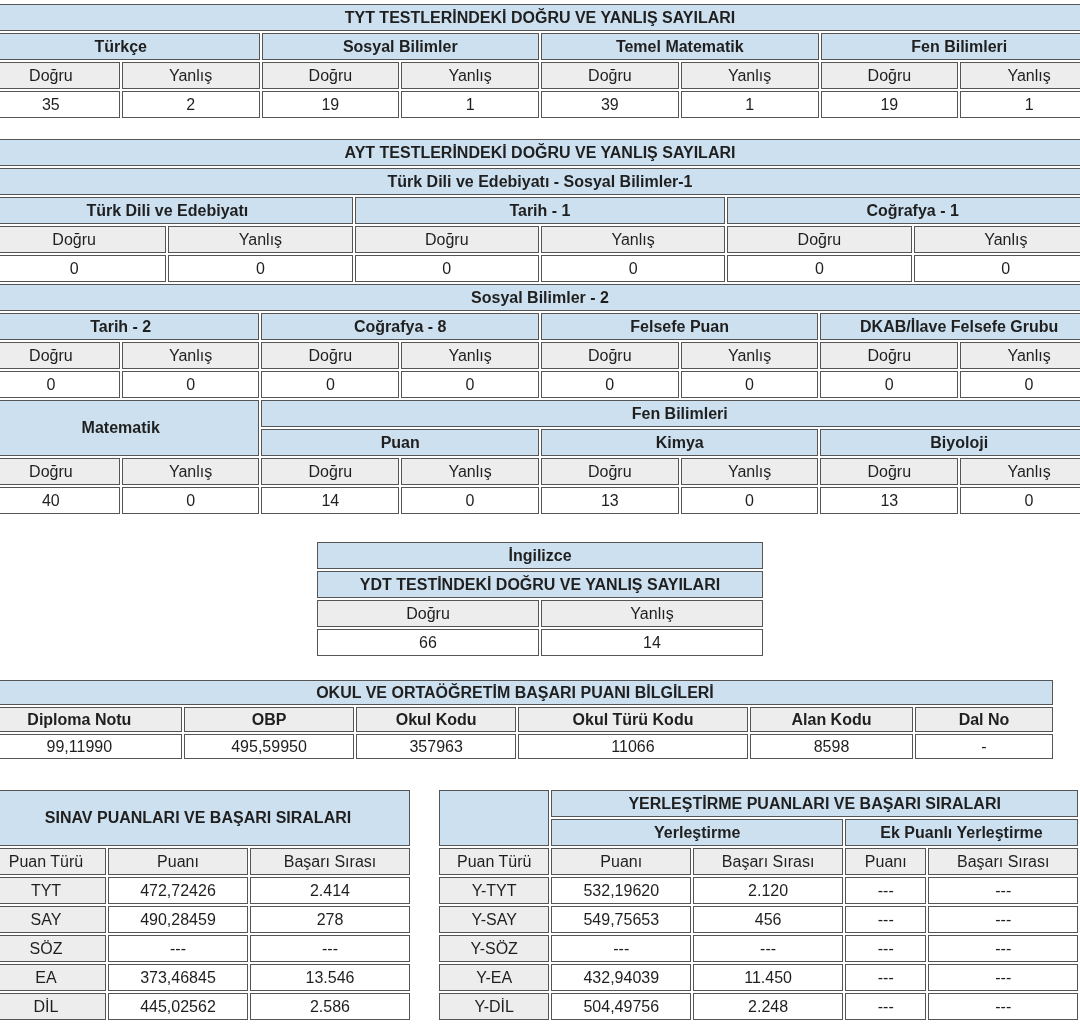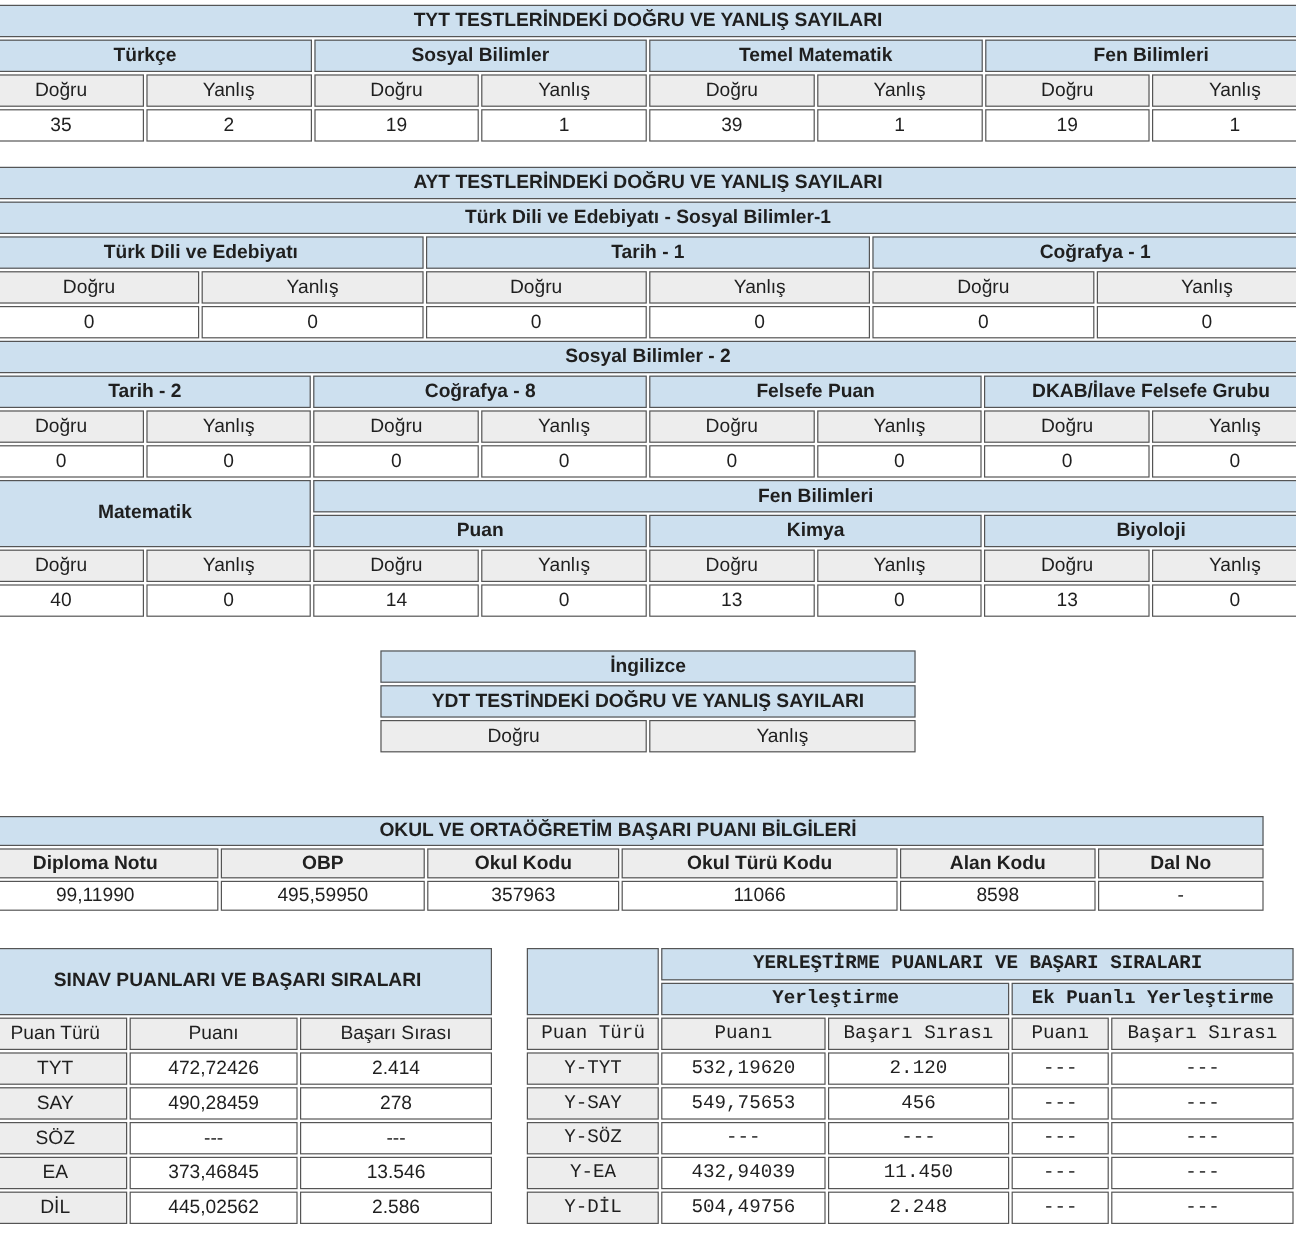--- a/index.html
+++ b/index.html
@@ -198,20 +198,24 @@
       <tr>
         <td class="b" colspan="2">İngilizce</td>
       </tr>
   <tr>
         <td class="b" colspan="2">YDT TESTİNDEKİ DOĞRU VE YANLIŞ SAYILARI</td>
       </tr>
   <tr>
     <td class="g">Doğru</td>
     <td class="g">Yanlış</td>
   </tr>
+  <tr>
+    <td class="w">66</td>
+    <td class="w">14</td>
+  </tr>
 </tbody>
   </table>
 
 <table class="tbl short" style="left:-25px;top:678px;">
   <colgroup>
     <col style="width:221px">
       <col style="width:186px">
       <col style="width:172px">
     <col style="width:248px">
       <col style="width:176px">
@@ -276,21 +280,21 @@
     <td class="w">13.546</td>
   </tr>
   <tr>
     <td class="g">DİL</td>
     <td class="w">445,02562</td>
     <td class="w">2.586</td>
   </tr>
 </tbody>
   </table>
 
-<table class="tbl" style="left:437px;top:788px;font-family:Liberation Mono, monospace;">
+<table class="tbl" style="left:437px;top:788px;">
   <colgroup>
     <col style="width:115px">
       <col style="width:148px">
       <col style="width:157px">
     <col style="width:85px">
       <col style="width:155px">
   </colgroup>
   <tbody>
       <tr>
     <td class="b" rowspan="2"></td>

